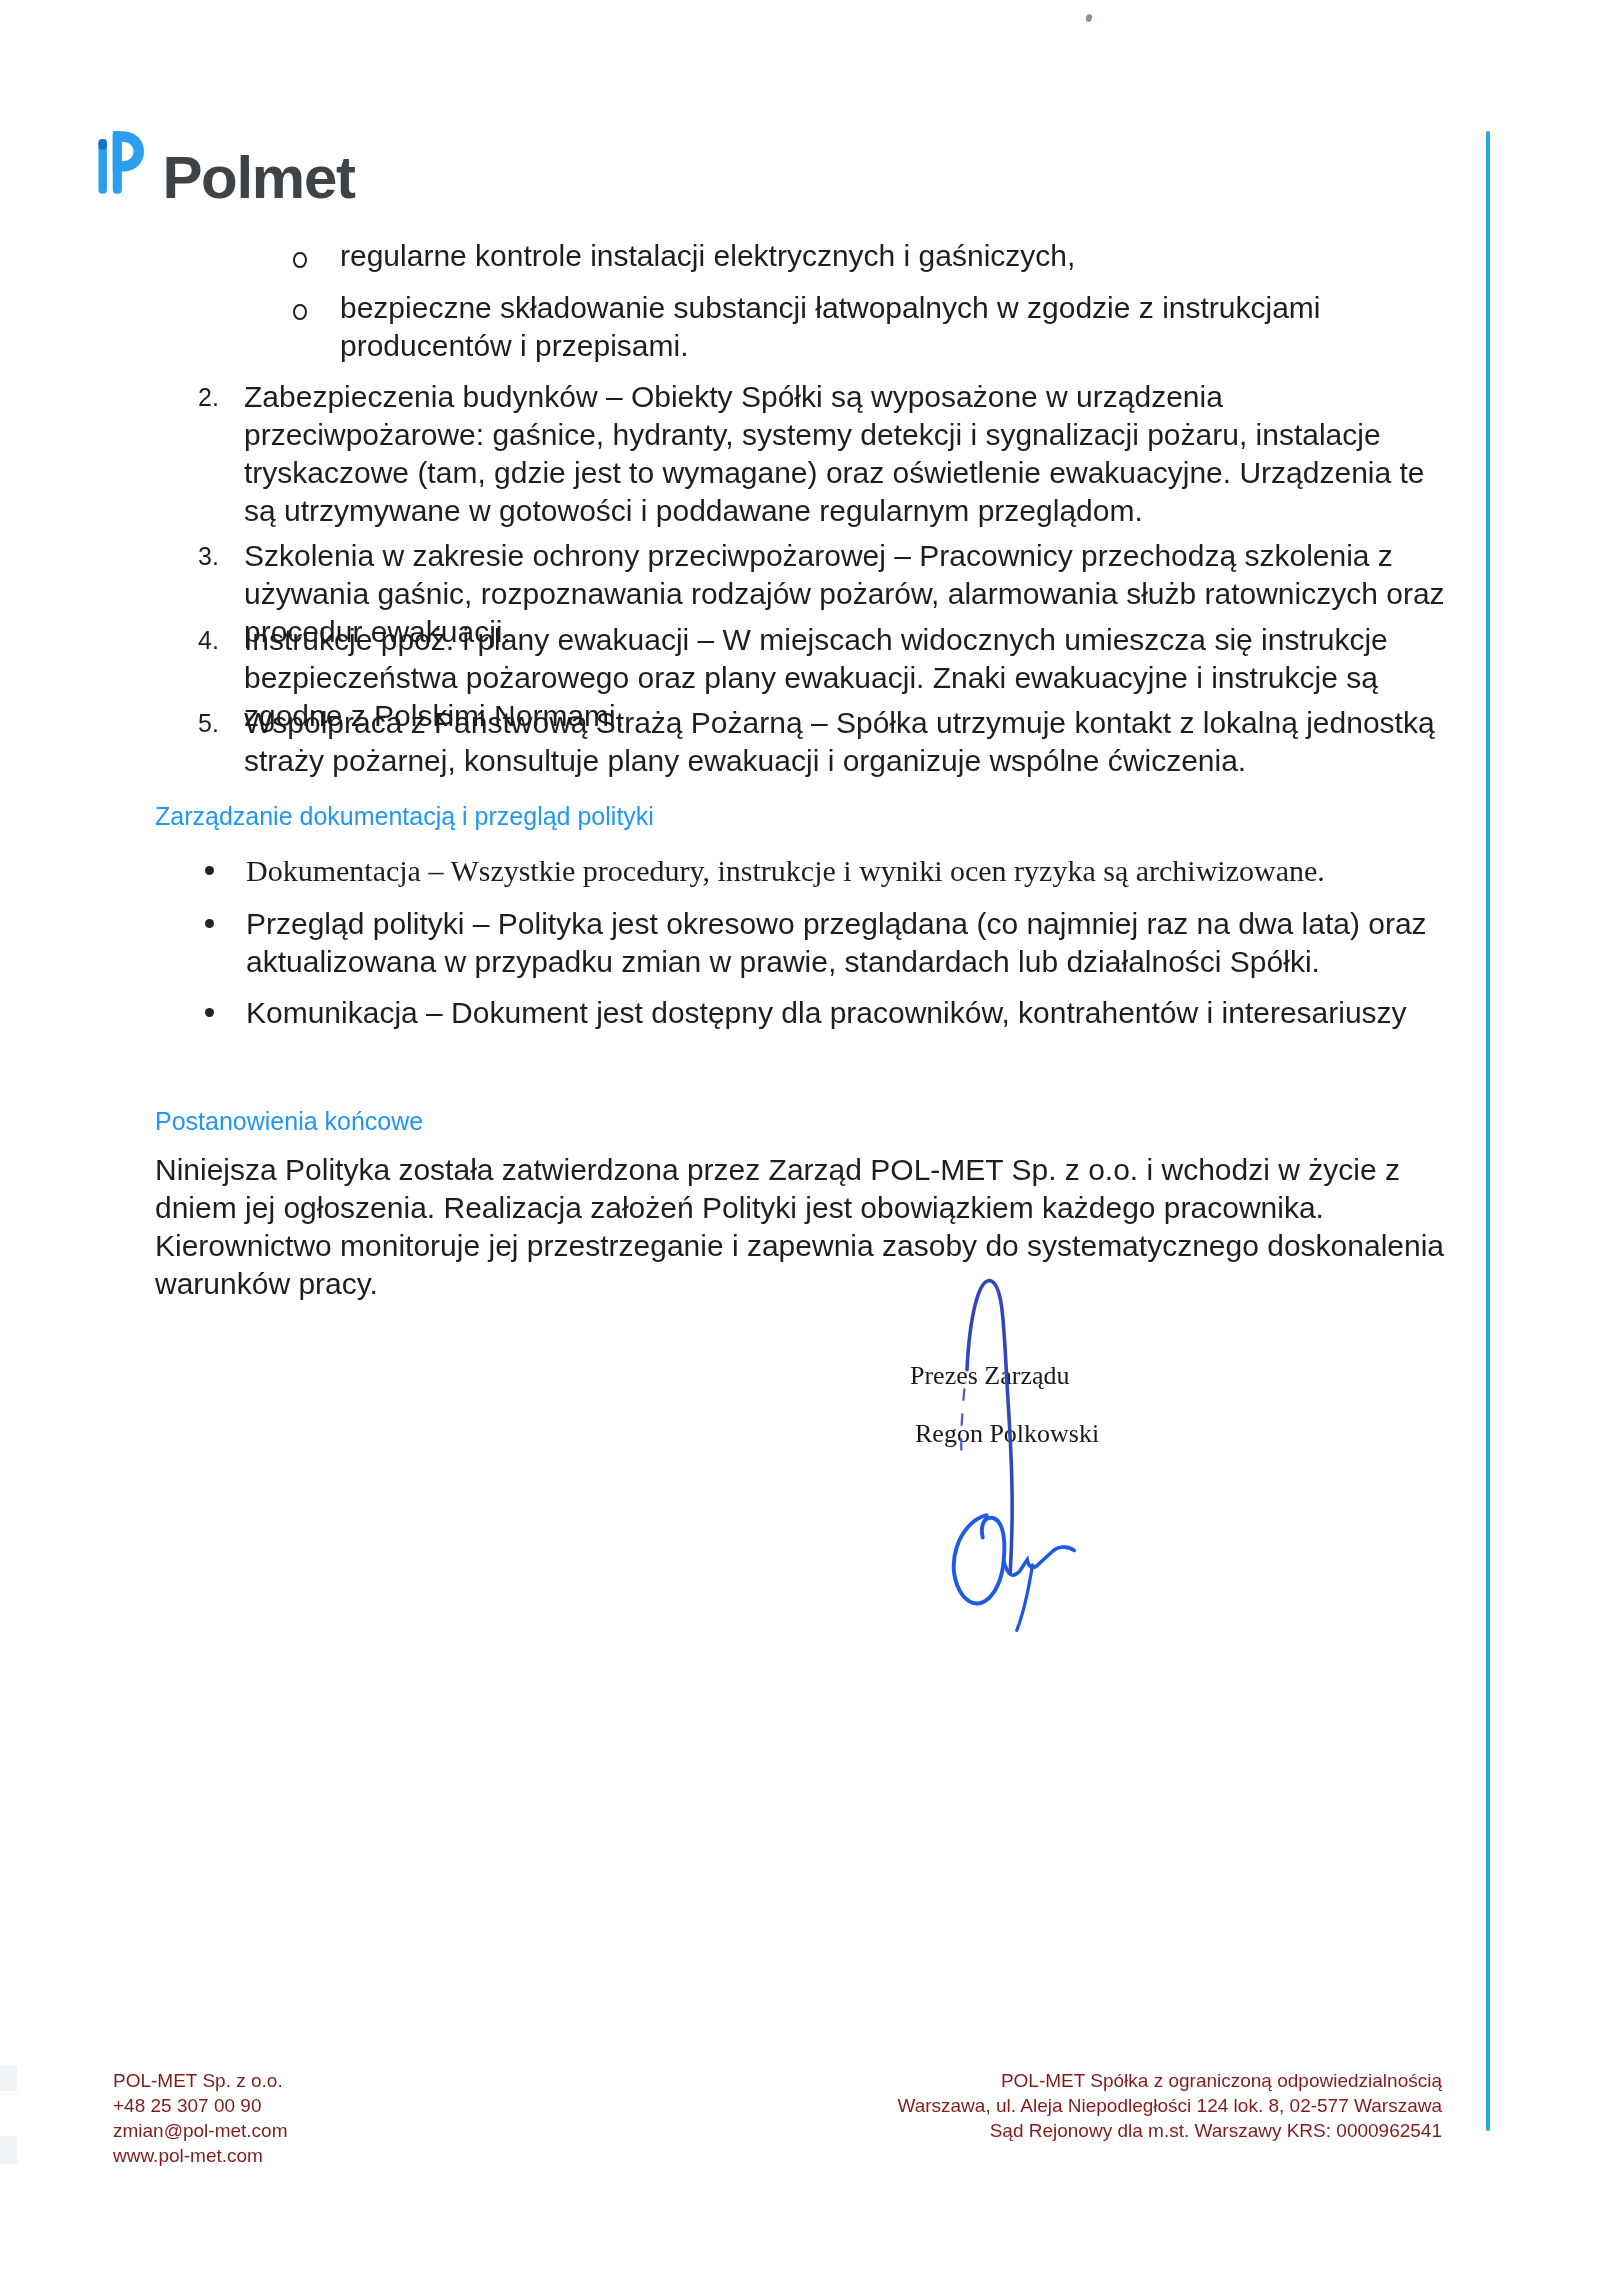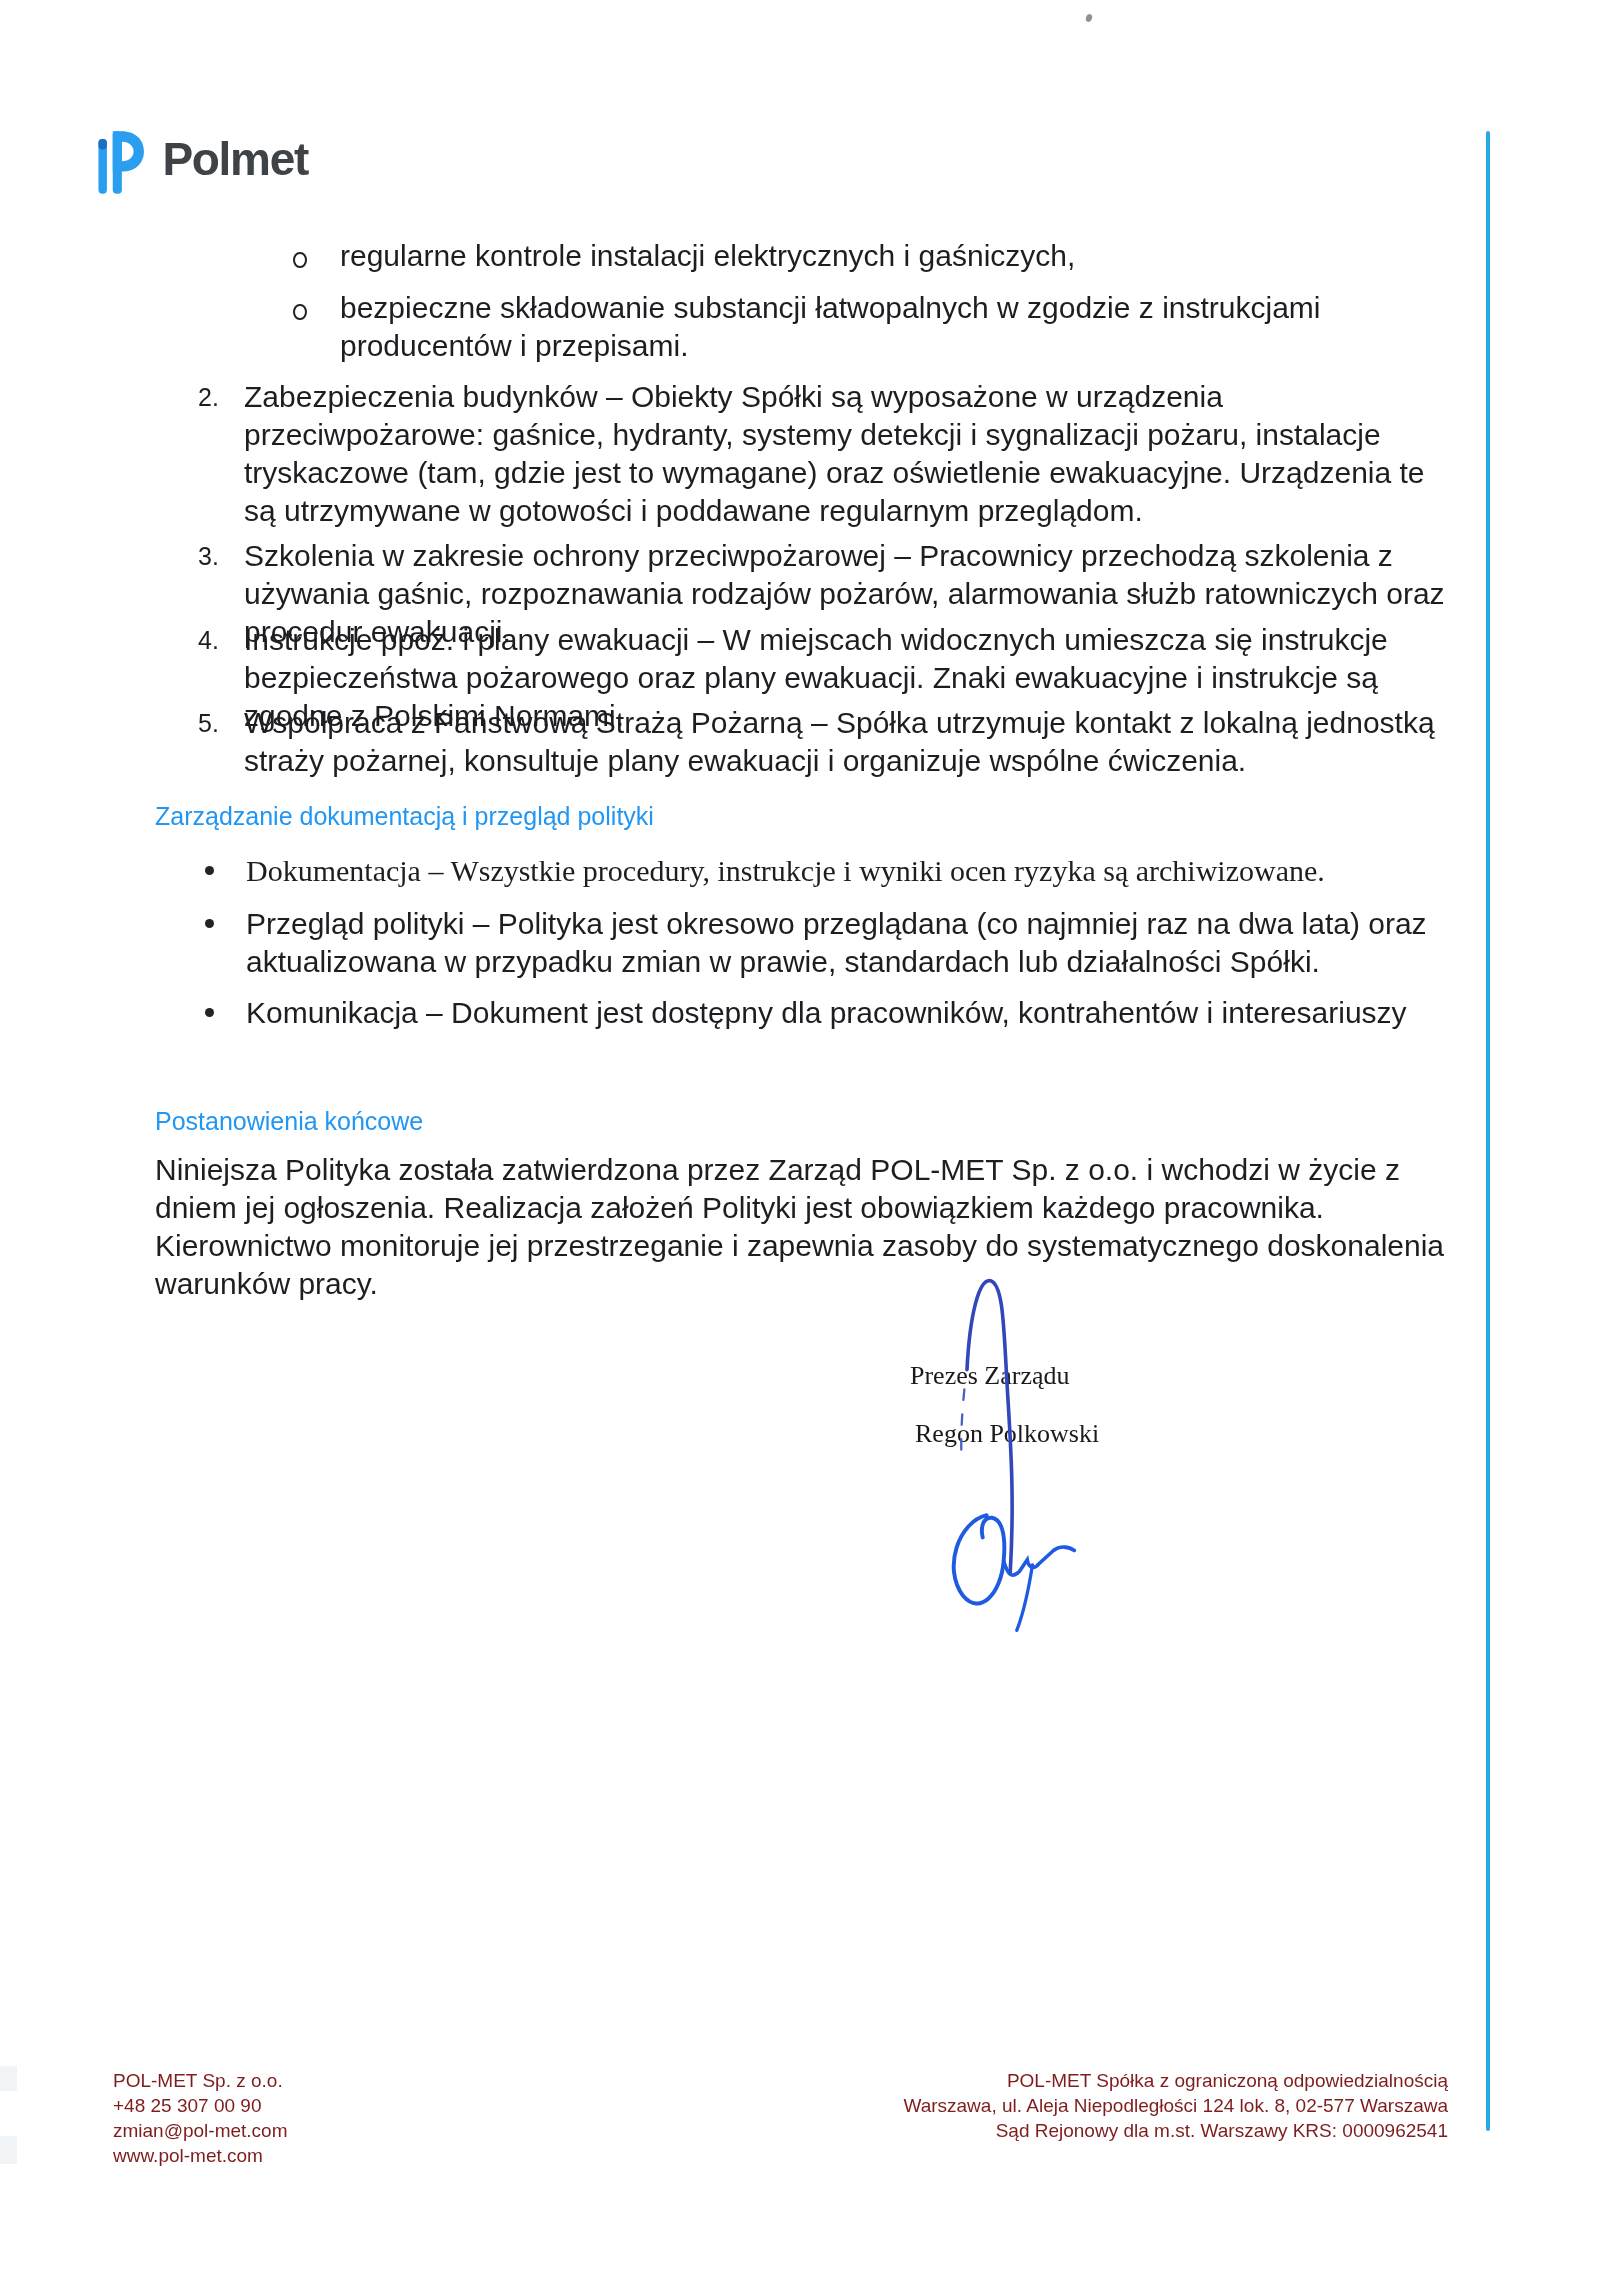--- a/index.html
+++ b/index.html
@@ -3,21 +3,21 @@
 <meta charset="utf-8">
 <style>
   html,body{margin:0;padding:0;background:#ffffff;}
   .page{
     position:relative;width:1624px;height:2295px;background:#ffffff;
     font-family:"Liberation Sans",sans-serif;color:#1c1e21;overflow:hidden;
   }
   .abs{position:absolute;}
   
   .logo{left:97px;top:130px;display:flex;align-items:flex-start;}
-  .logo-text{font-size:46px;font-weight:700;color:#3d4347;letter-spacing:-1.3px;line-height:1;margin-left:14.4px;margin-top:6px;}
+  .logo-text{font-size:60px;font-weight:700;color:#3d4347;letter-spacing:-1.3px;line-height:1;margin-left:14.4px;margin-top:18px;}
   
   .body-txt{font-size:30px;line-height:38px;color:#1c1e21;}
   .o-item-marker{position:absolute;width:13.7px;height:16.4px;border:2.3px solid #212325;border-radius:50%;box-sizing:border-box;margin-top:10.5px;}
   .num-marker{position:absolute;font-size:25px;line-height:38px;color:#1c1e21;}
   .dot-marker{position:absolute;width:9.2px;height:9.2px;background:#212325;border-radius:50%;margin-top:13.7px;}
   .heading{font-size:25px;line-height:33px;color:#2196f3;}
   
   .serif{font-family:"Liberation Serif",serif;font-size:26px;color:#1a1a1a;}
   
   .footer-txt{font-size:19px;line-height:25px;color:#7f1d1d;}
@@ -101,20 +101,20 @@
     <path d="M196,458 C190,496 182,532 172,558" fill="none" stroke="#1f5be0" stroke-width="5" stroke-linecap="round"></path>
   </svg>
 
   <div class="abs footer-txt" style="left:113px;top:2068px;">
     <div>POL-MET Sp. z o.o.</div>
     <div>+48 25 307 00 90</div>
     <div>zmian@pol-met.com</div>
     <div>www.pol-met.com</div>
   </div>
 
-  <div class="abs footer-txt footer-right" style="right:176px;top:2068px;width:917px;">
+  <div class="abs footer-txt footer-right" style="right:182px;top:2068px;width:917px;">
     <div>POL-MET Spółka z ograniczoną odpowiedzialnością</div>
     <div>Warszawa, ul. Aleja Niepodległości 124 lok. 8, 02-577 Warszawa</div>
     <div>Sąd Rejonowy dla m.st. Warszawy KRS: 0000962541</div>
   </div>
 
 </div>
 
 
 </body></html>

